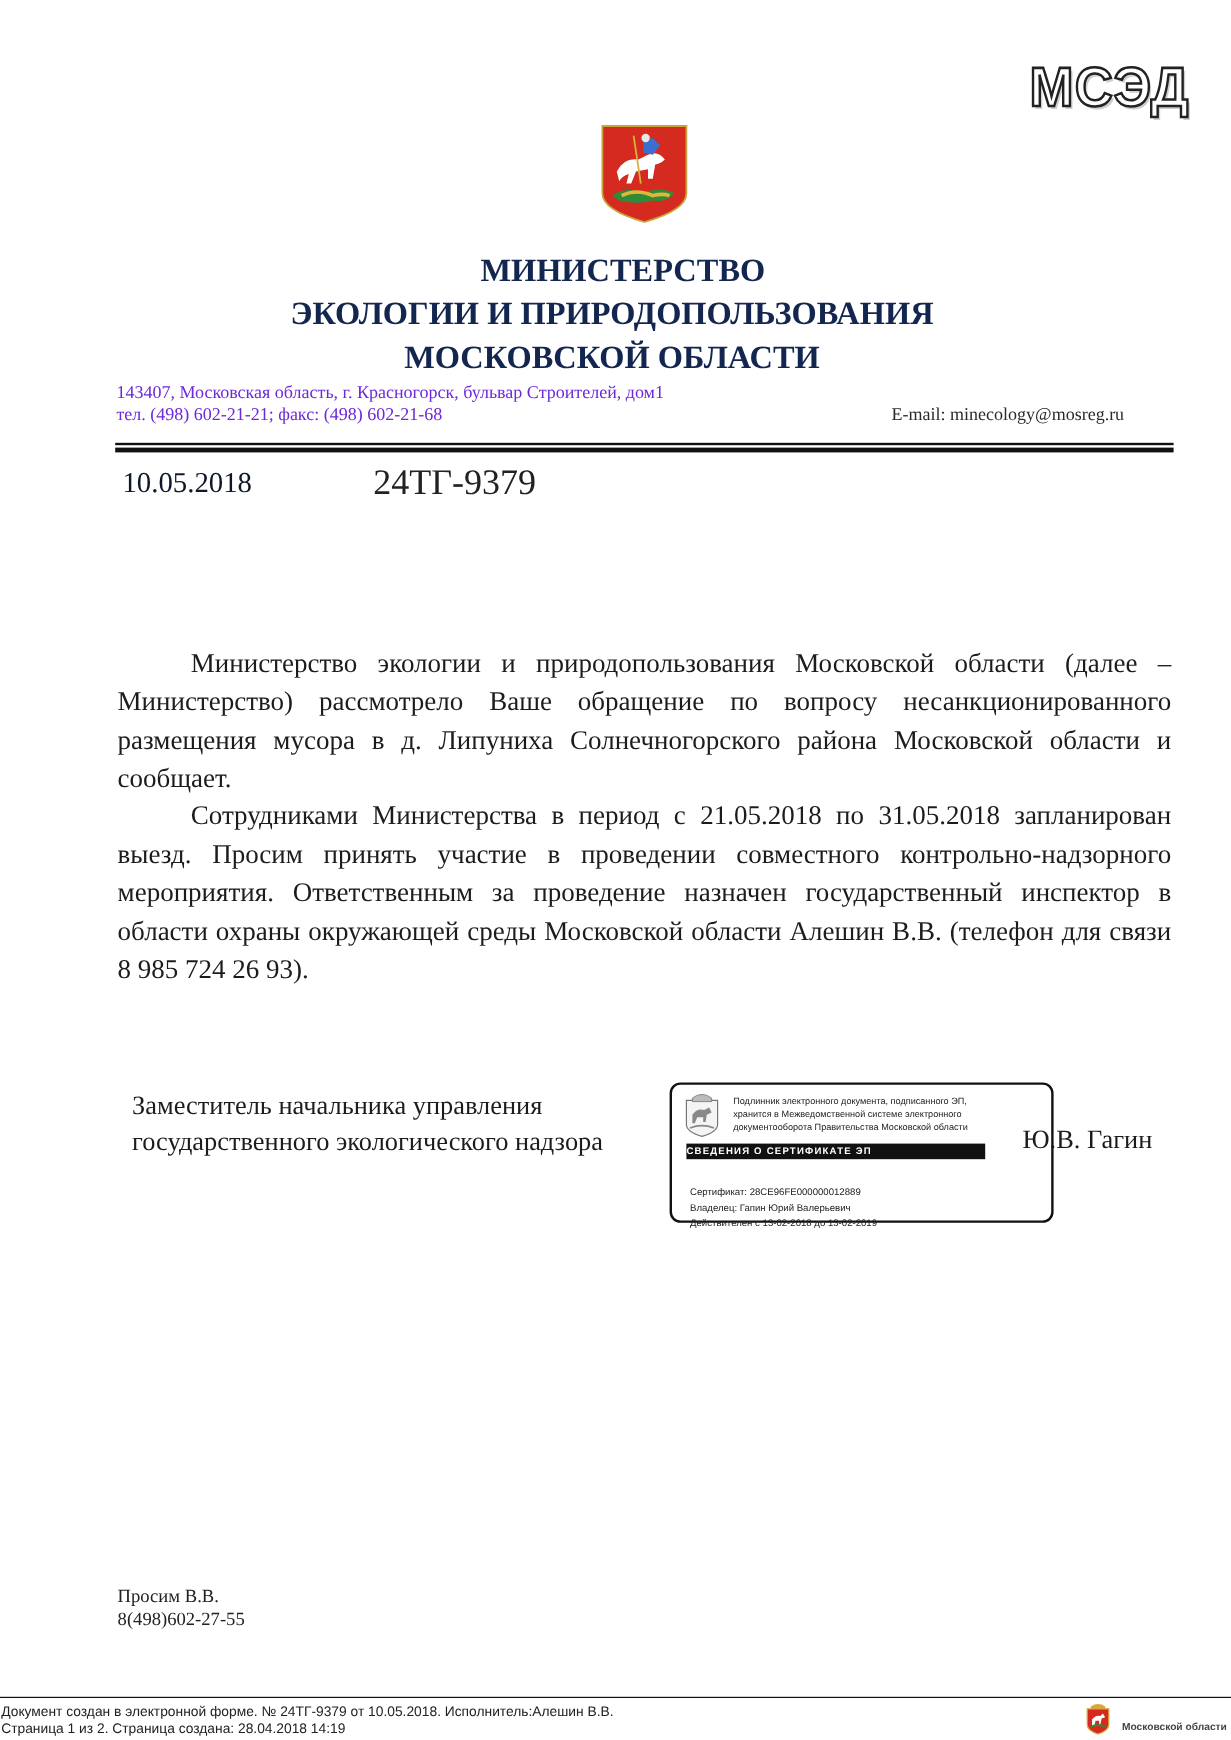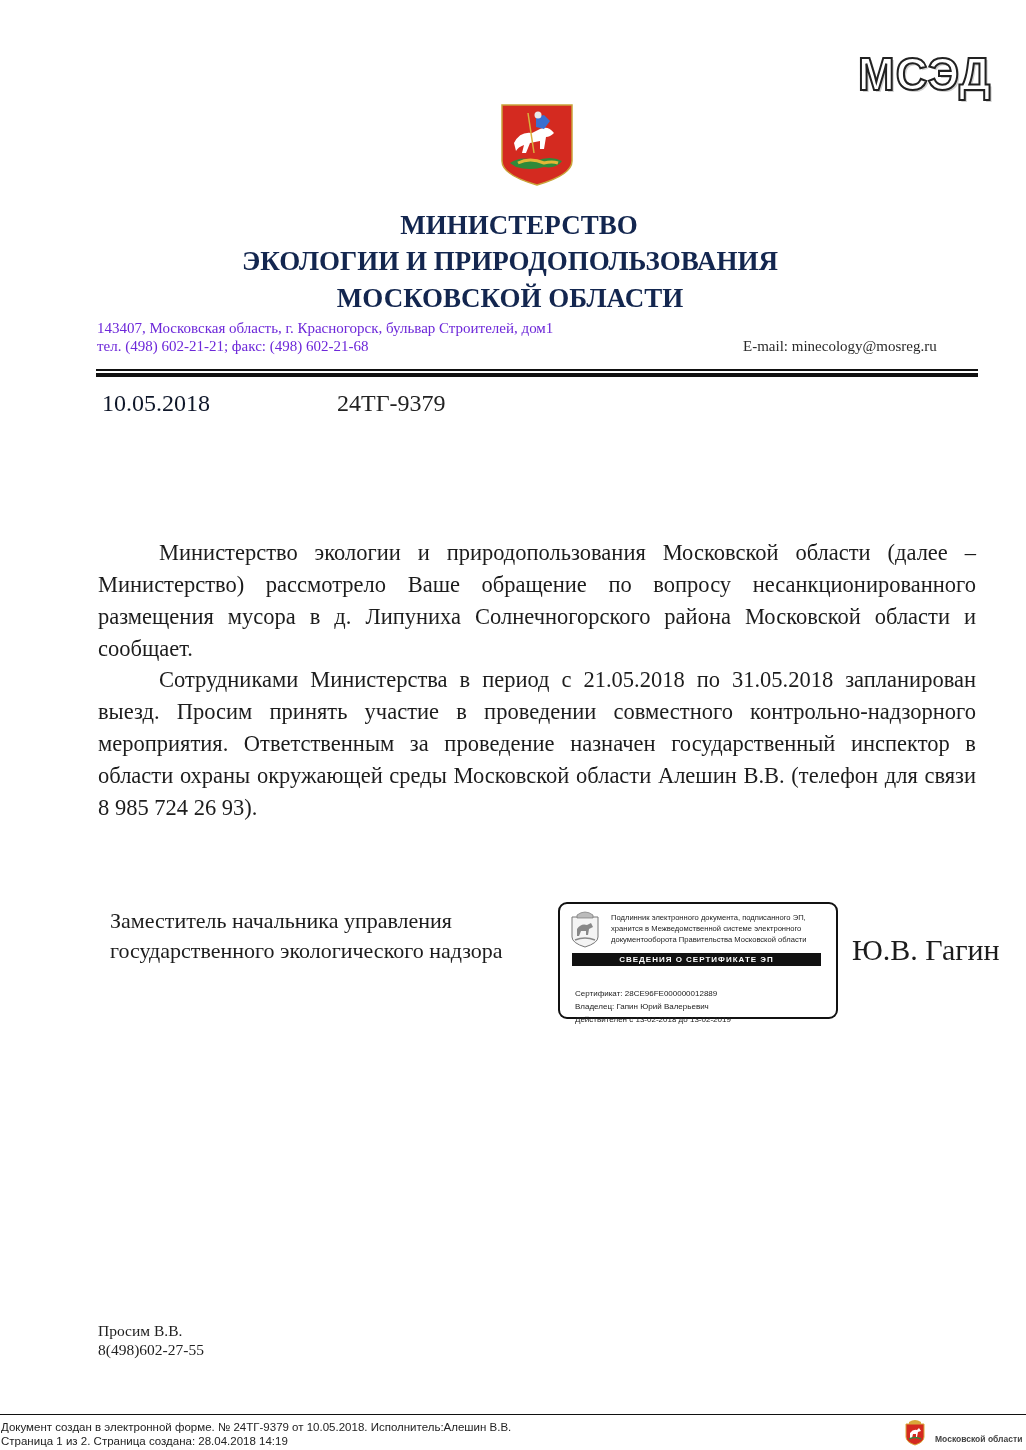--- a/index.html
+++ b/index.html
@@ -21,36 +21,36 @@
 
     .addr { left: 97px; font-size: 15px; color: #6d28d9; line-height: 18px; }
     .addr1 { top: 319px; }
     .addr2 { top: 337px; }
     .email { left: 743px; top: 337px; font-size: 15px; color: #2a2a2a; line-height: 18px; }
 
     .rule-thin { left: 96px; top: 369px; width: 882px; height: 2px; background: #111; }
     .rule-thick { left: 96px; top: 373px; width: 882px; height: 4px; background: #111; }
 
     .docdate { left: 102px; top: 388px; font-size: 24px; line-height: 30px; color: #0f172a; }
-    .docnum { left: 311px; top: 388px; font-size: 24px; line-height: 30px; color: #222; margin-left: 26px; }
+    .docnum { left: 311px; top: 388px; font-size: 30px; line-height: 30px; color: #222; }
 
     
     .body-text { left: 98px; width: 878px; font-size: 22.5px; line-height: 32px; color: #1c1c1c; text-align: justify; }
     .body-text p { margin: 0; text-indent: 61px; text-align-last: left; }
     .p1 { top: 537px; }
     .p2 { top: 664px; }
 
     
     .sig-pos { left: 110px; top: 906px; font-size: 22px; line-height: 30px; color: #1c1c1c; }
-    .sig-name { left: 852px; top: 935px; font-size: 30px; line-height: 30px; color: #1c1c1c; }
+    .sig-name { left: 852px; top: 935px; font-size: 22px; line-height: 30px; color: #1c1c1c; }
 
-    .cert { left: 558px; top: 902px; width: 280px; height: 117px; border: 2px solid #111; border-radius: 9px; font-family: "Liberation Sans", sans-serif; box-sizing: border-box; background: #fff; }
+    .cert { left: 558px; top: 902px; width: 320px; height: 117px; border: 2px solid #111; border-radius: 9px; font-family: "Liberation Sans", sans-serif; box-sizing: border-box; background: #fff; }
     .cert-emblem { position: absolute; left: 9px; top: 5px; width: 32px; height: 40px; }
     .cert-intro { position: absolute; left: 51px; top: 8px; width: 222px; font-size: 7.6px; line-height: 11px; color: #222; }
-    .cert-bar { position: absolute; left: 12px; top: 49px; width: 249px; height: 13px; background: #111; color: #fff; font-size: 8px; font-weight: bold; letter-spacing: 1px; text-align: center; line-height: 13px; }
+    .cert-bar { position: absolute; left: 12px; top: 49px; width: 249px; height: 13px; background: #111; color: #fff; font-size: 8px; font-weight: bold; letter-spacing: 1px; text-align: left; line-height: 13px; }
     .cert-line { position: absolute; left: 15px; font-size: 8px; line-height: 12px; color: #222; margin-top: 17px; }
     .cl1 { top: 67px; }
     .cl2 { top: 80px; }
     .cl3 { top: 93px; }
 
     
     .exec { left: 98px; font-size: 15.5px; line-height: 19px; color: #222; }
     .exec1 { top: 1321px; }
     .exec2 { top: 1340px; }
 

